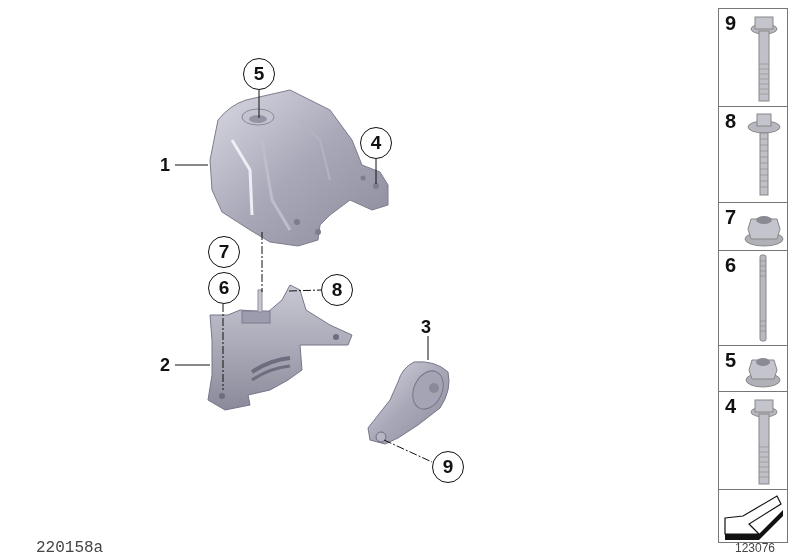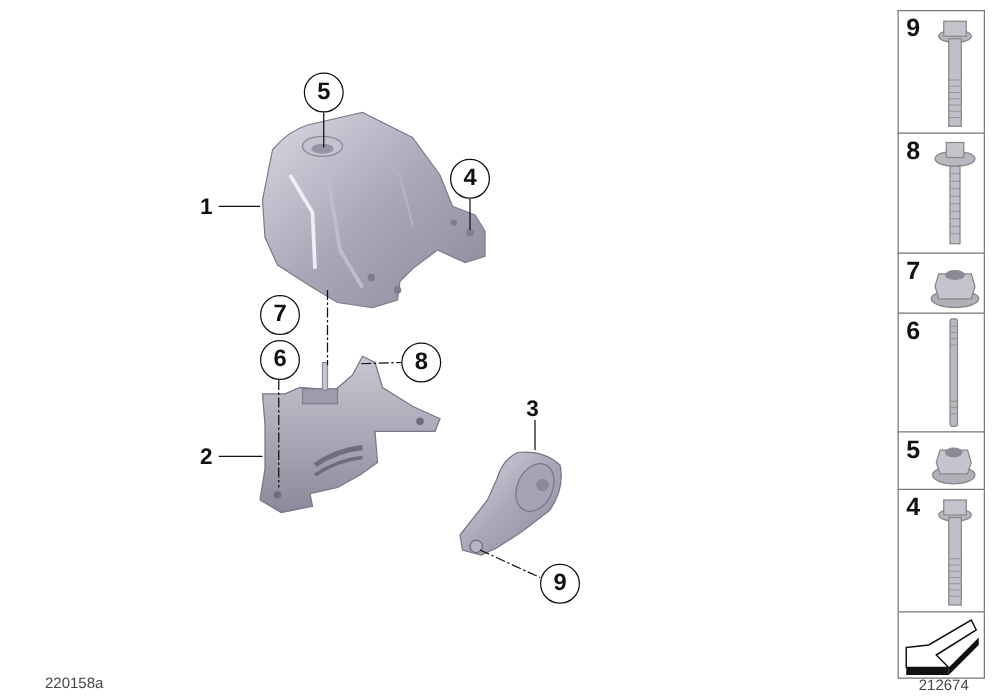--- a/index.html
+++ b/index.html
@@ -1,20 +1,20 @@
 <!DOCTYPE html>
 <html><head>
 <meta charset="utf-8">
 <style>
   html, body { margin:0; padding:0; background:#ffffff; }
   body { width:800px; height:560px; position:relative; overflow:hidden; font-family:"Liberation Sans", sans-serif; }
   .canvas { position:absolute; left:0; top:0; width:800px; height:560px; }
   .callout { position:absolute; width:32px; height:32px; border:1.6px solid #111; border-radius:50%; background:#fff; box-sizing:border-box; display:flex; align-items:center; justify-content:center; font-weight:bold; font-size:19px; color:#111; }
   .plain-label { position:absolute; font-weight:bold; font-size:18px; color:#111; }
-  .footer-left { position:absolute; left:36px; top:539px; font-size:12px; color:#444; }
+  .footer-left { position:absolute; left:36px; top:539px; font-size:16px; color:#444;font-family:Liberation Mono, monospace; }
   .footer-right { position:absolute; left:735px; top:541px; font-size:12px; color:#444; }
   .sidebar { position:absolute; left:718px; top:8px; width:70px; }
   .cell { position:relative; border:1px solid #777; border-bottom:none; box-sizing:border-box; width:70px; background:#fff; }
   .cell:last-child { border-bottom:1px solid #777; }
   .cell-num { position:absolute; left:6px; top:3px; font-weight:bold; font-size:20px; color:#111; }
   .cell svg { position:absolute; left:0; top:0; }
 </style>
 </head>
 <body>
 
@@ -80,21 +80,21 @@
   <div class="callout" style="left:208px;top:236px;">7</div>
   <div class="callout" style="left:208px;top:272px;">6</div>
   <div class="callout" style="left:321px;top:274px;">8</div>
   <div class="callout" style="left:432px;top:451px;">9</div>
 
   <div class="plain-label" style="left:160px;top:155px;">1</div>
   <div class="plain-label" style="left:160px;top:355px;">2</div>
   <div class="plain-label" style="left:421px;top:317px;">3</div>
 
   <div class="footer-left">220158a</div>
-  <div class="footer-right">212674</div>
+  <div class="footer-right">123076</div>
 
   <div class="sidebar">
     <div class="cell" style="height:98px;">
       <span class="cell-num">9</span>
       <svg width="70" height="98">
         <ellipse cx="45" cy="20" rx="13" ry="5" fill="#b8b8c0" stroke="#888"></ellipse>
         <rect x="36" y="8" width="18" height="12" fill="#c4c4cc" stroke="#888"></rect>
         <rect x="40" y="22" width="10" height="70" fill="#c0c0c8" stroke="#888"></rect>
         <g stroke="#888" stroke-width="0.6">
             <line x1="40" y1="55" x2="50" y2="55"></line>

